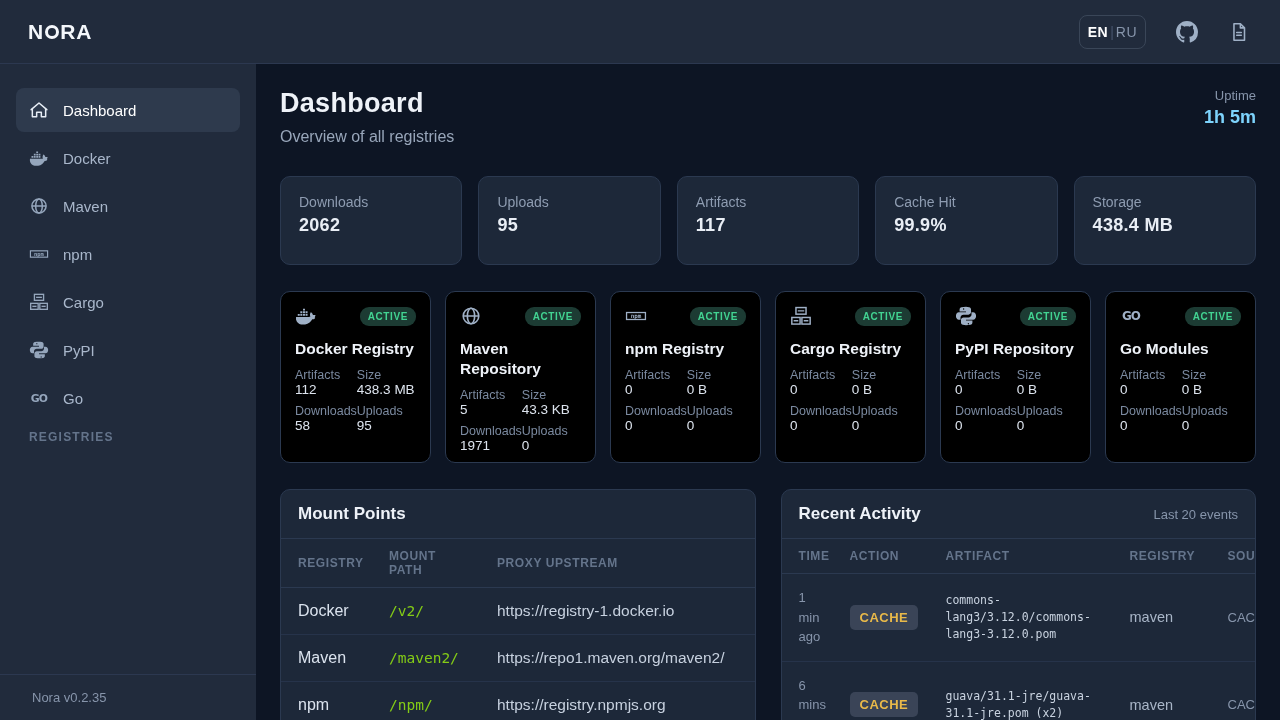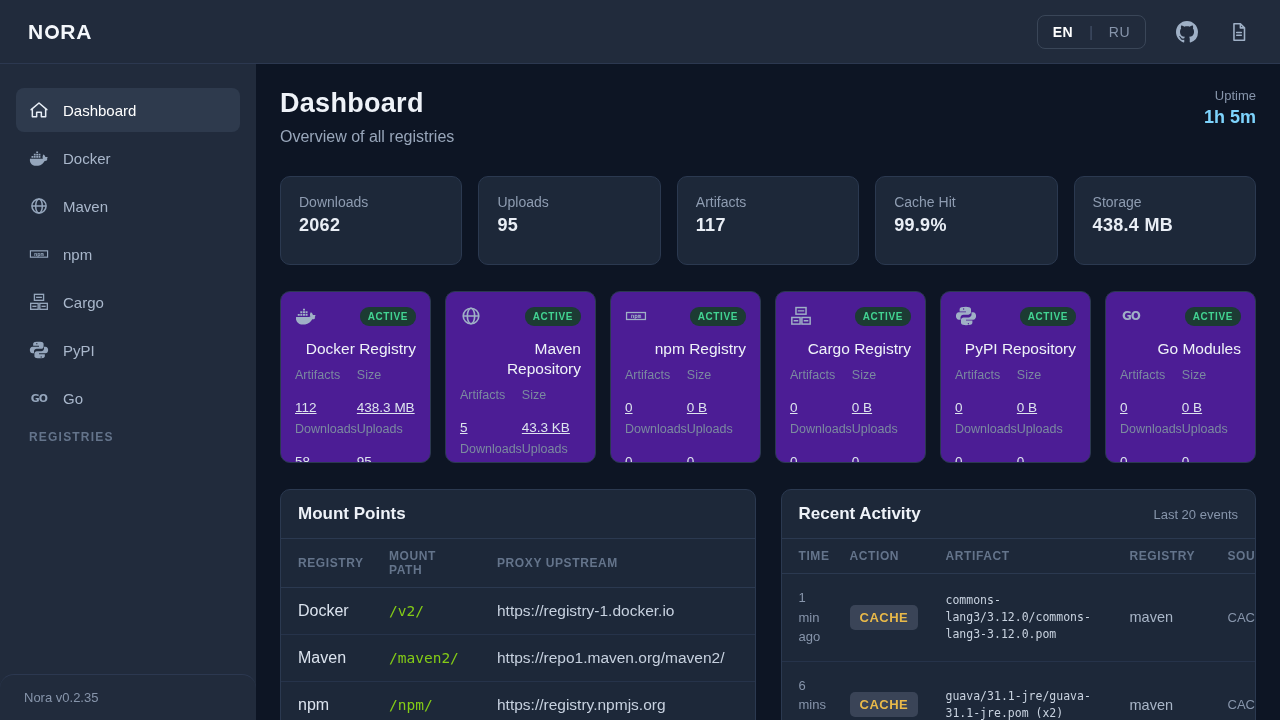--- a/index.html
+++ b/index.html
@@ -13,22 +13,22 @@
   .topbar{
     position:fixed; top:0; left:0; width:1280px; height:64px;
     background:#212b3c; border-bottom:1px solid #2c3850;
     display:flex; align-items:center; justify-content:space-between;
     padding:0 30px 0 28px; z-index:5;
   }
   .logo{ display:flex; align-items:center; font-weight:bold; font-size:21px; letter-spacing:1px; color:#f4f7fb;}
   .logo-o{ width:14px; height:14px; border:3px solid #f4f7fb; border-radius:50%; display:inline-block; margin:0 1px;}
   .topbar-right{ display:flex; align-items:center; gap:30px;}
   .lang-switch{
-    display:flex; align-items:center; gap:16px;
-    border:1px solid #3a4658; border-radius:8px; padding:8px 15px; font-size:14px;
+    display:flex; align-items:center; gap:2px;
+    border:1px solid #3a4658; border-radius:8px; padding:8px 8px; font-size:14px;
   }
   .lang-en{ color:#ffffff; font-weight:bold; letter-spacing:.5px; cursor:pointer;}
   .lang-sep{ color:#46546c; }
   .lang-ru{ color:#8795ab; letter-spacing:.5px; cursor:pointer;}
   .top-icon{ width:22px; height:22px; color:#9fb0c6; cursor:pointer;}
   .top-icon svg{ width:100%; height:100%; display:block;}
 
   
   .sidebar{
     position:fixed; top:64px; left:0; width:256px; bottom:0;
@@ -41,50 +41,50 @@
   .nav-item.active{ background:#2e3a4d; color:#ffffff; }
   .nav-icon{ width:20px; height:20px; color:#95a6bc; flex:0 0 20px;}
   .nav-item.active .nav-icon{ color:#e8eef6; }
   .nav-icon svg{ width:100%; height:100%; display:block;}
   .nav-section{
     margin-top:10px; padding:0 13px; font-size:12px; font-weight:bold;
     letter-spacing:1.2px; color:#64748b;
   }
   .sidebar-footer{
     position:absolute; left:0; right:0; bottom:0;
-    border-top:1px solid #2c3850; padding:15px 24px; font-size:13px; color:#8795ab;border-radius:14px;
+    border-top:1px solid #2c3850; padding:15px 32px; font-size:13px; color:#8795ab;
   }
 
   
   .main{ position:fixed; left:256px; top:64px; width:1024px; bottom:0; padding:24px; overflow:hidden;}
   .page-head{ display:flex; justify-content:space-between; align-items:flex-start;}
   .page-title{ font-size:27px; font-weight:bold; color:#eef2f8; letter-spacing:.3px;}
   .page-sub{ font-size:16px; color:#98a6ba; margin-top:9px;}
   .uptime{ text-align:right; }
   .uptime-label{ font-size:13px; color:#8795ab;}
   .uptime-value{ font-size:18px; font-weight:bold; color:#7dd3fc; margin-top:4px;}
 
   .stats{ display:grid; grid-template-columns:repeat(5,1fr); gap:16px; margin-top:30px;}
   .stat-card{ background:#1d2839; border:1px solid #2b3950; border-radius:10px; padding:17px 18px; height:89px;}
   .stat-label{ font-size:14px; color:#8e9cb1;}
   .stat-value{ font-size:18px; font-weight:bold; color:#e9eef5; margin-top:5px; letter-spacing:.3px;}
 
   .registries{ display:grid; grid-template-columns:repeat(6,1fr); gap:14px; margin-top:26px;}
-  .reg-card{ background:#4c1d95; border:1px solid #2b3950; border-radius:10px; padding:13px 14px; height:172px; overflow:hidden;}
+  .reg-card{ background:#000000; border:1px solid #2b3950; border-radius:10px; padding:13px 14px; height:172px; overflow:hidden;}
   .reg-head{ display:flex; justify-content:space-between; align-items:center;}
   .reg-icon{ width:22px; height:22px; color:#9fb0c6;}
   .reg-icon svg{ width:100%; height:100%; display:block;}
   .badge-active{
     font-size:10px; font-weight:bold; letter-spacing:.6px; color:#42d392;
     background:#1c3b33; padding:4px 8px; border-radius:9px;
   }
-  .reg-title{ font-size:15.5px; font-weight:normal; color:#eef2f8; margin-top:12px; line-height:1.3;text-align:right;}
+  .reg-title{ font-size:15.5px; font-weight:bold; color:#eef2f8; margin-top:12px; line-height:1.3;}
   .reg-stats{ display:grid; grid-template-columns:1fr 1fr; margin-top:9px; row-gap:7px;}
   .reg-stat-label{ font-size:12.5px; color:#7b8aa0;}
-  .reg-stat-value{ font-size:13.5px; color:#dde4ee; margin-top:18px;text-decoration:underline;}
+  .reg-stat-value{ font-size:13.5px; color:#dde4ee; margin-top:0;}
 
   .bottom{ display:grid; grid-template-columns:1fr 1fr; gap:25px; margin-top:26px;}
   .panel{ background:#1d2839; border:1px solid #2b3950; border-radius:10px; overflow:hidden; height:300px;}
   .panel-head{ display:flex; justify-content:space-between; align-items:center; padding:14px 17px; border-bottom:1px solid #2b3950;}
   .panel-title{ font-size:17px; font-weight:bold; color:#eef2f8;}
   .panel-meta{ font-size:13px; color:#8795ab;}
   table{ border-collapse:collapse; table-layout:fixed;}
   th{
     text-align:left; font-size:12px; font-weight:bold; letter-spacing:.6px;
     color:#64748b; padding:10px 8px; border-bottom:1px solid #2b3950; vertical-align:middle;

